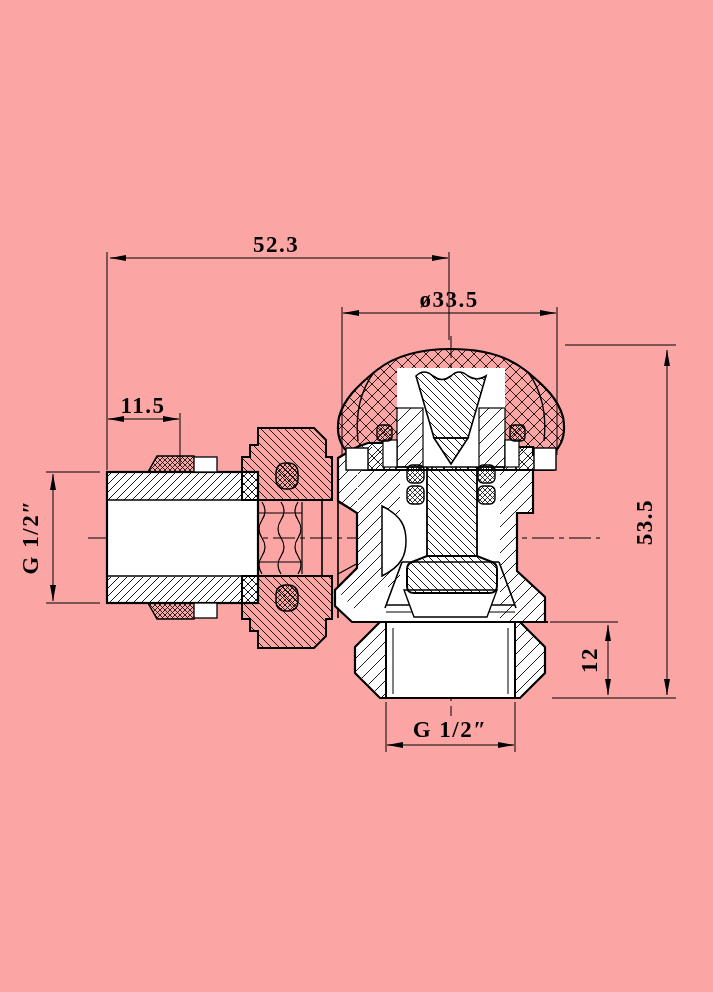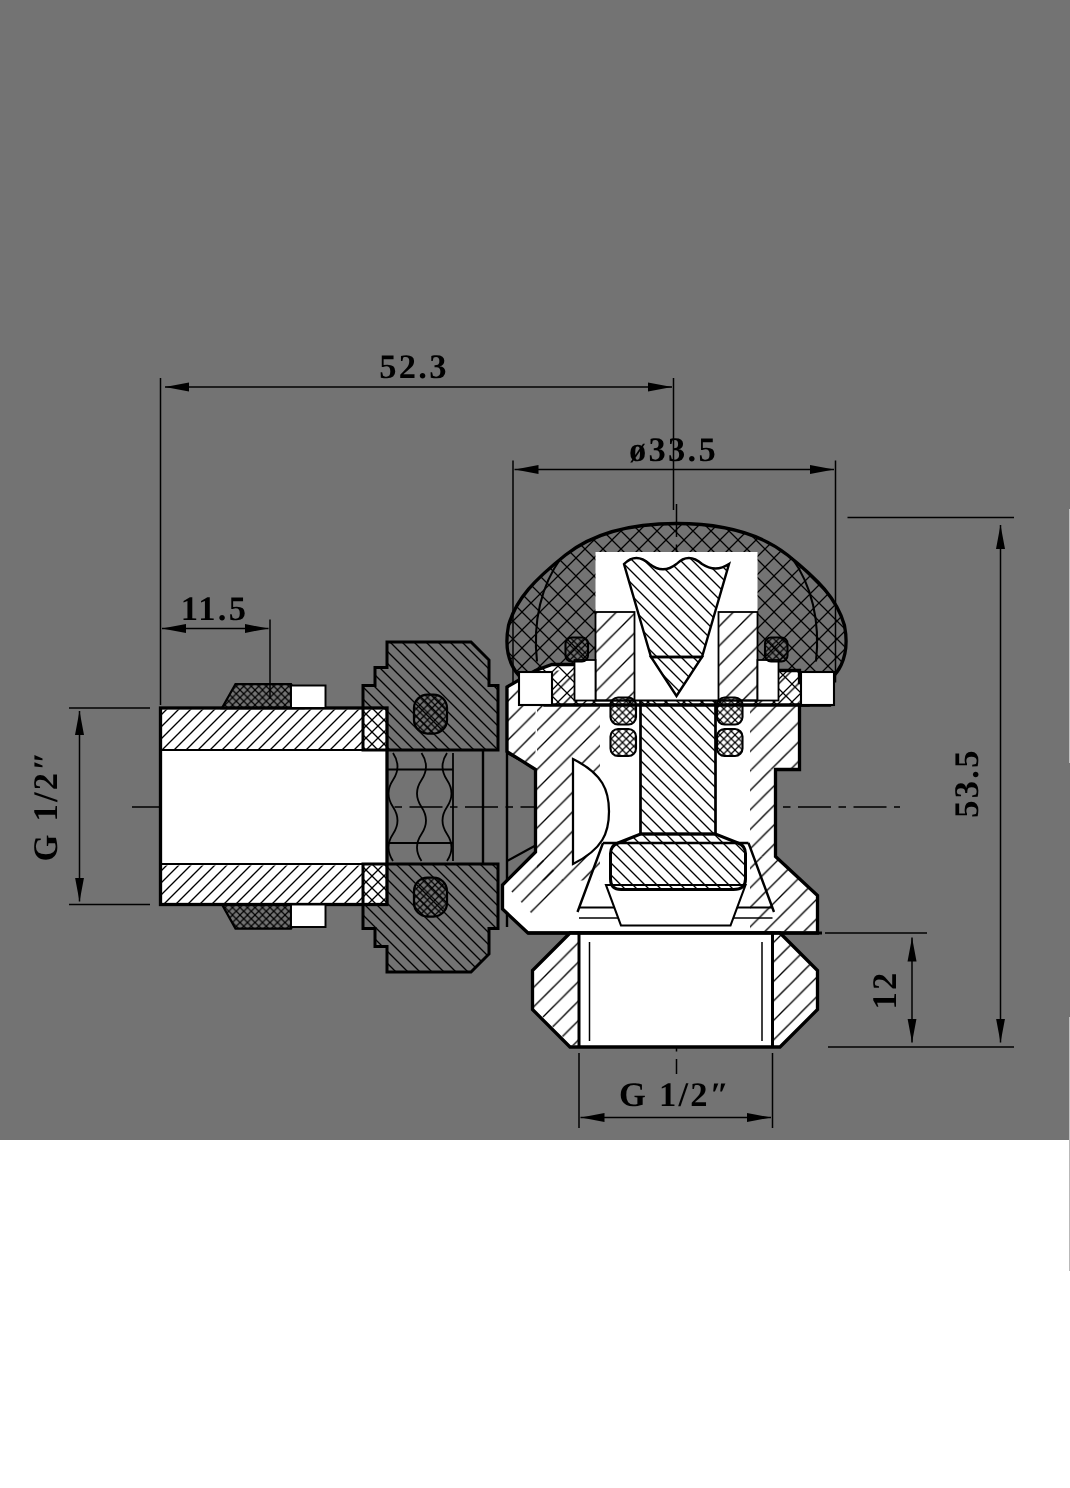--- a/index.html
+++ b/index.html
@@ -1,16 +1,16 @@
 <!DOCTYPE html>
 <html><head>
 <meta charset="utf-8">
 <style>
   html,body{margin:0;padding:0;background:#fff;}
-  .page{position:relative;width:713px;height:760px;background:#737373;overflow:hidden;
+  .page{position:relative;width:713px;height:992px;background:#fca5a5;overflow:hidden;
         font-family:"Liberation Serif", serif;}
   svg{display:block;}
   .outline{fill:#ffffff;stroke:#000;stroke-width:2.2;stroke-linejoin:miter;}
   .ln2{stroke:#000;stroke-width:2;fill:none;}
   .ln16{stroke:#000;stroke-width:1.6;fill:none;}
   .ln14{stroke:#000;stroke-width:1.4;fill:none;}
   .ln12{stroke:#000;stroke-width:1.2;fill:none;}
   .ln10{stroke:#000;stroke-width:1;fill:none;}
   .cl{stroke:#000;stroke-width:1;fill:none;stroke-dasharray:22 5 5 5;}
   .ext{stroke:#000;stroke-width:1;fill:none;}

